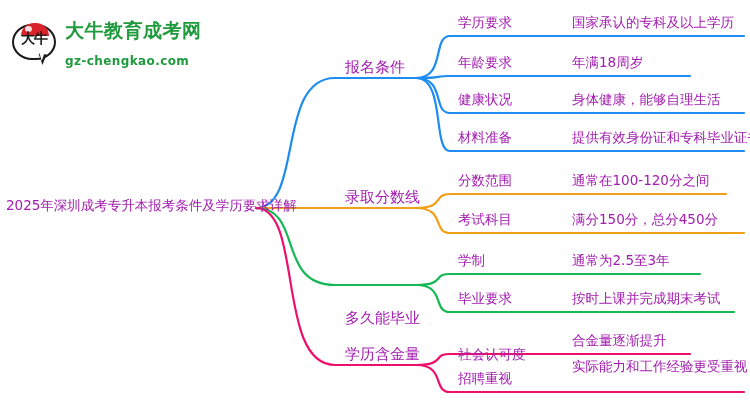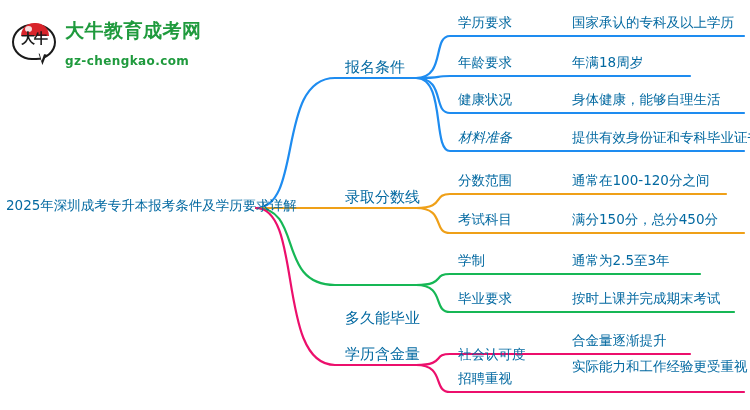--- a/index.html
+++ b/index.html
@@ -106,21 +106,21 @@
   }
 
   
   #map-svg {
     position: absolute;
     left: 0; top: 0;
     width: 750px; height: 410px;
   }
   .node {
     position: absolute;
-    color: #0369a1;
+    color: #a21caf;
     white-space: nowrap;
     line-height: 1.1;
   }
   #root-node {
     font-size: 13.5px;
     left: 6px;
     top: 198px;
   }
   .branch-label {
     font-size: 15px;
@@ -169,21 +169,21 @@
 
 <div id="root-node" class="node">2025年深圳成考专升本报考条件及学历要求详解</div>
 <div id="node-layer">
     <div class="node branch-label" style="left: 345px; top: 59px;">报名条件</div>
     <div class="node leaf-label" style="left: 458px; top: 15px;">学历要求</div>
     <div class="node leaf-detail" style="left: 572px; top: 15px;">国家承认的专科及以上学历</div>
     <div class="node leaf-label" style="left: 458px; top: 55px;">年龄要求</div>
     <div class="node leaf-detail" style="left: 572px; top: 55px;">年满18周岁</div>
     <div class="node leaf-label" style="left: 458px; top: 92px;">健康状况</div>
     <div class="node leaf-detail" style="left: 572px; top: 92px;">身体健康，能够自理生活</div>
-    <div class="node leaf-label" style="left: 458px; top: 130px; font-style: italic;">材料准备</div>
+    <div class="node leaf-label" style="left: 458px; top: 130px;">材料准备</div>
     <div class="node leaf-detail" style="left: 572px; top: 130px;">提供有效身份证和专科毕业证书</div>
     <div class="node branch-label" style="left: 345px; top: 189px;">录取分数线</div>
     <div class="node leaf-label" style="left: 458px; top: 173px;">分数范围</div>
     <div class="node leaf-detail" style="left: 572px; top: 173px;">通常在100-120分之间</div>
     <div class="node leaf-label" style="left: 458px; top: 212px;">考试科目</div>
     <div class="node leaf-detail" style="left: 572px; top: 212px;">满分150分，总分450分</div>
     <div class="node branch-label" style="left: 345px; top: 266px; margin-top: 44px;">多久能毕业</div>
     <div class="node leaf-label" style="left: 458px; top: 253px; text-align: right;">学制</div>
     <div class="node leaf-detail" style="left: 572px; top: 253px;">通常为2.5至3年</div>
     <div class="node leaf-label" style="left: 458px; top: 291px;">毕业要求</div>

